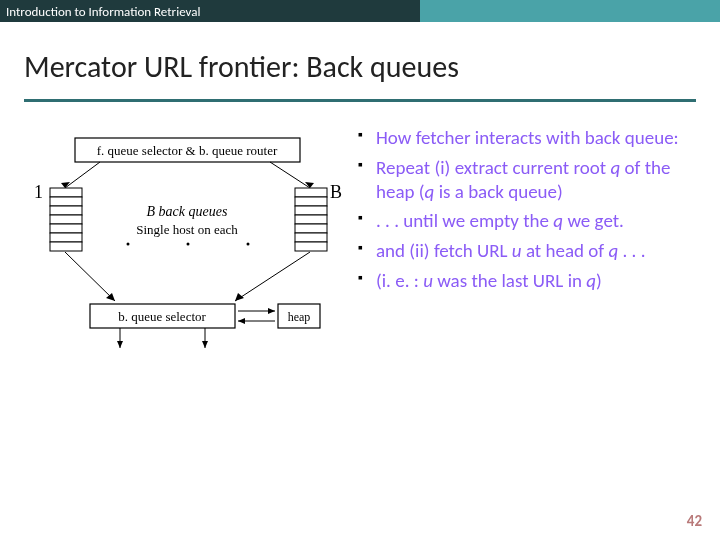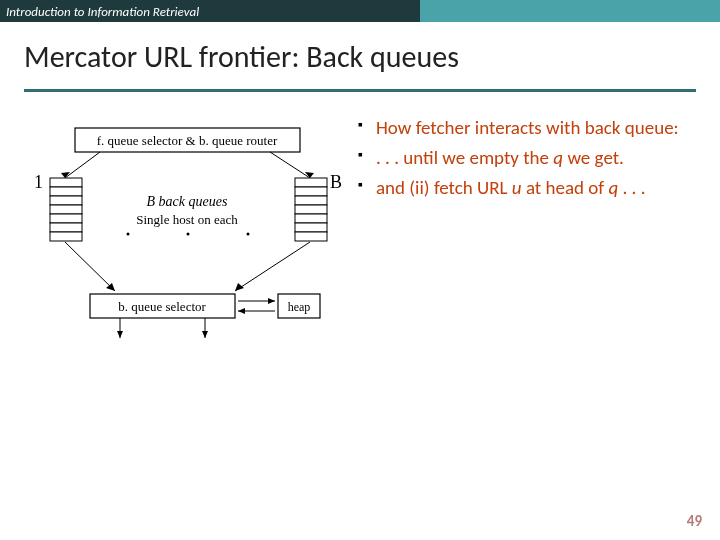--- a/index.html
+++ b/index.html
@@ -19,30 +19,29 @@
   .top-bar-left {
     background: #1f3a3d;
     width: 420px;
     height: 100%;
     display: flex;
     align-items: center;
     padding-left: 6px;
   }
   .top-bar-left span {
     color: #fff;
-    font-style: italic;
     font-size: 13px;
   }
   .top-bar-right {
     background: #4aa3a8;
     flex: 1;
     height: 100%;
   }
   .title-wrap {
-    padding: 16px 24px 8px 24px;
+    padding: 26px 24px 8px 24px;
   }
   .title {
     font-size: 30px;
     color: #222;
     font-weight: 400;
   }
   .underline {
     margin: 6px 24px 0 24px;
     height: 3px;
     background: #2f6e72;
@@ -53,21 +52,21 @@
     gap: 8px;
   }
   .diagram {
     width: 330px;
     flex-shrink: 0;
   }
   .bullets {
     flex: 1;
     font-size: 19px;
     line-height: 1.25;
-    color: #c2410c;
+    color: #8b5cf6;
   }
   .bullets ul { list-style: none; }
   .bullets li {
     position: relative;
     padding-left: 18px;
     margin-bottom: 6px;
   }
   .bullets li::before {
     content: "▪";
     position: absolute;
@@ -166,20 +165,22 @@
       <line x1="100" y1="202" x2="100" y2="222" stroke="#000"></line>
       <polygon points="100,222 97,215 103,215" fill="#000"></polygon>
       <line x1="185" y1="202" x2="185" y2="222" stroke="#000"></line>
       <polygon points="185,222 182,215 188,215" fill="#000"></polygon>
     </svg>
   </div>
 
   <div class="bullets">
     <ul>
       <li><span>How fetcher interacts with back queue:</span></li>
+      <li><span>Repeat (i) extract current root </span><span class="it">q</span><span> of the heap (</span><span class="it">q</span><span> is a back queue)</span></li>
       <li><span>. . . until we empty the </span><span class="it">q</span><span> we get.</span></li>
       <li><span>and (ii) fetch URL </span><span class="it">u</span><span> at head of </span><span class="it">q</span><span> . . .</span></li>
+      <li><span>(i. e. : </span><span class="it">u</span><span> was the last URL in </span><span class="it">q</span><span>)</span></li>
     </ul>
   </div>
 
 </div>
 
-<div class="pagenum">49</div>
+<div class="pagenum">42</div>
 
 </body></html>

